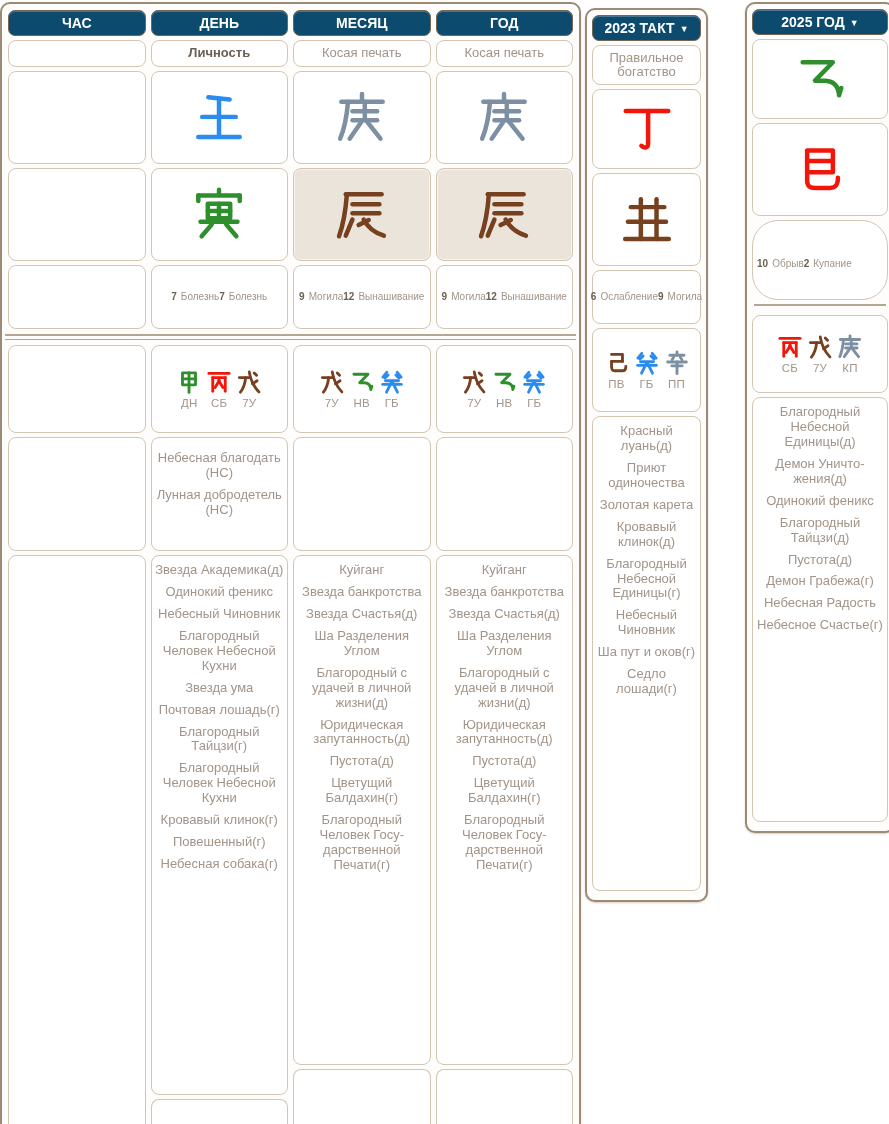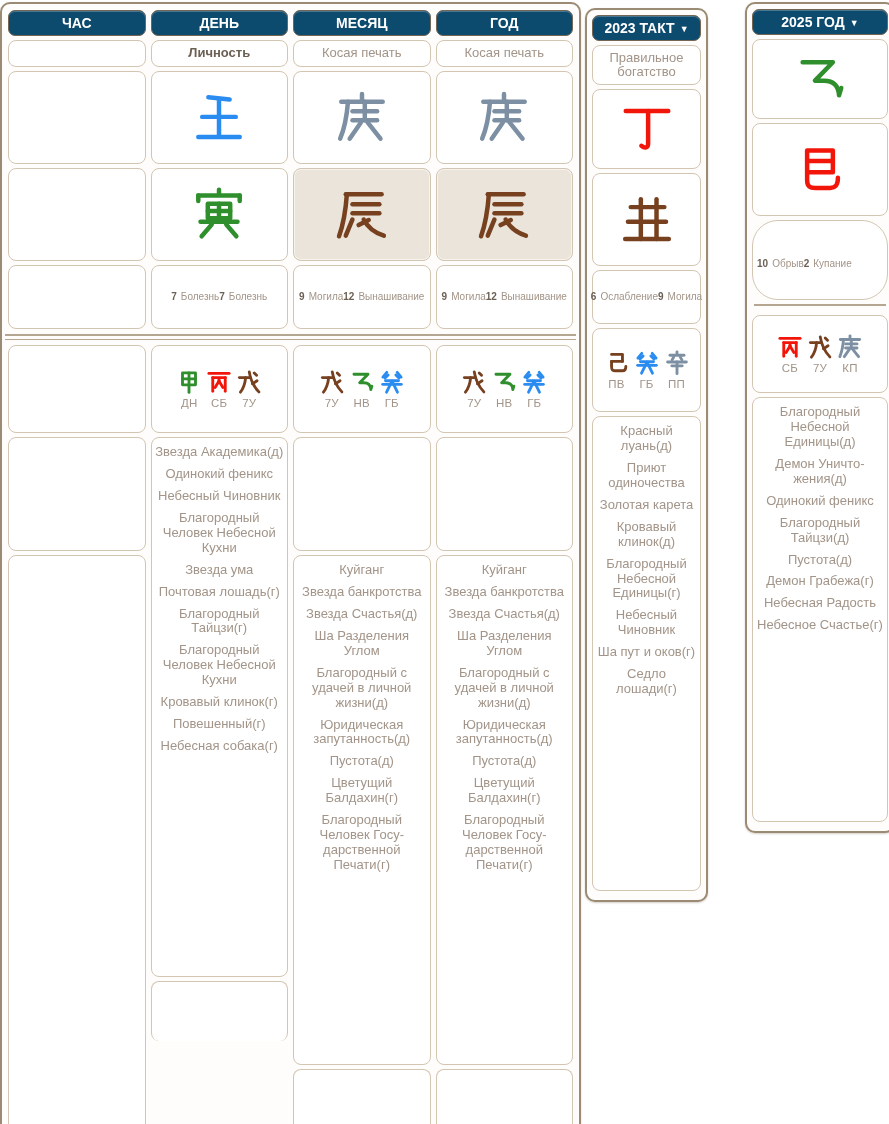--- a/index.html
+++ b/index.html
@@ -139,20 +139,24 @@
                   <path d="M13 33 H55"></path>
                   <path d="M37 33 C35 55 29 74 17 89"></path>
                   <path d="M51 11 C55 37 66 65 88 88"></path>
                   <path d="M63 57 L81 45"></path>
                   <path d="M70 15 L79 24"></path>
                 </svg>
               </span>
             <span class="hlabel">7У</span>
           </div>
         </div>
+        <div class="cell ns">
+          <div class="star">Небесная благодать (НС)</div>
+          <div class="star">Лунная добродетель (НС)</div>
+        </div>
         <div class="cell stars stars-day">
           <div class="star">Звезда Академика(д)</div>
           <div class="star">Одинокий феникс</div>
           <div class="star">Небесный Чиновник</div>
           <div class="star">Благородный Человек Небесной Кухни</div>
           <div class="star">Звезда ума</div>
           <div class="star">Почтовая лошадь(г)</div>
           <div class="star">Благородный Тайцзи(г)</div>
           <div class="star">Благородный Человек Небесной Кухни</div>
           <div class="star">Кровавый клинок(г)</div>

